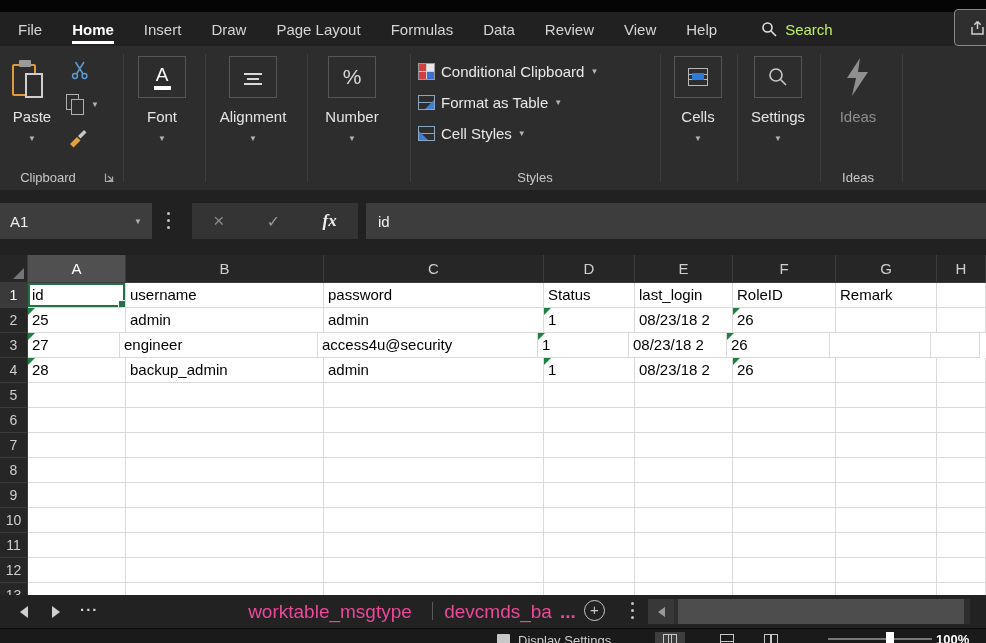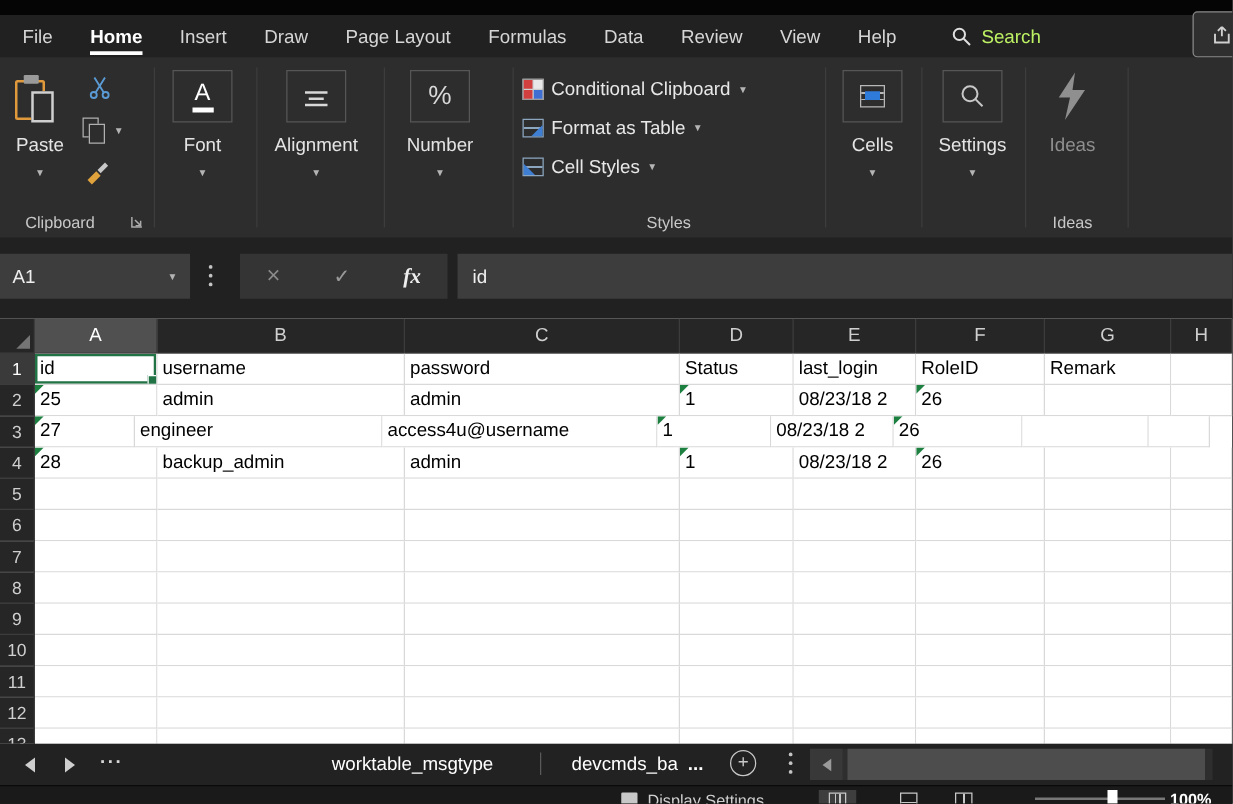--- a/index.html
+++ b/index.html
@@ -82,21 +82,21 @@
   .ghandle{position:absolute;right:-1px;bottom:-1px;width:6px;height:6px;background:#217346;border:1px solid #fff;z-index:3;}
   .gtri{position:absolute;left:0;top:0;width:0;height:0;border-top:7px solid #1d8040;border-right:7px solid transparent;}
 
   
   .tabbar{left:0;top:595px;width:986px;height:33px;background:#222;}
   .navtri{position:absolute;top:11px;width:0;height:0;border-top:6px solid transparent;border-bottom:6px solid transparent;}
   .tri-l{border-right:8px solid #cfcfcf;}
   .tri-r{border-left:8px solid #cfcfcf;}
   .tabellipsis{position:absolute;left:80px;top:2px;color:#d6d6d6;font-size:15px;font-weight:bold;letter-spacing:2px;}
   .tab-active{position:absolute;left:112px;top:0;width:116px;height:33px;background:#f2f2f2;border-bottom:3px solid #1e7145;box-sizing:border-box;display:flex;align-items:center;justify-content:center;color:#1e7145;font-weight:bold;font-size:15px;}
-  .tab{position:absolute;top:0;height:33px;display:flex;align-items:center;justify-content:center;color:#ffffff;font-size:15px;gap:8px;}
+  .tab{position:absolute;top:0;height:33px;display:flex;align-items:center;justify-content:center;color:#ec4899;font-size:19px;gap:8px;}
   .tabsep{position:absolute;left:432px;top:7px;width:1px;height:18px;background:#5a5a5a;}
   .addsheet{position:absolute;left:584px;top:5px;width:21px;height:21px;border:1.5px solid #c8c8c8;border-radius:50%;box-sizing:border-box;color:#c8c8c8;font-size:15px;line-height:17px;text-align:center;}
   .tabdots{position:absolute;left:631px;top:7px;}
   .tabdots i{display:block;width:3px;height:3px;border-radius:50%;background:#c4c4c4;margin-bottom:4px;}
   .hscroll{position:absolute;left:648px;top:4px;width:322px;height:25px;background:#2e2e2e;display:flex;}
   .hscroll .arrowbox{width:26px;height:25px;display:flex;align-items:center;justify-content:center;background:#383838;}
   .hscroll .arrowbox i{width:0;height:0;border-top:5px solid transparent;border-bottom:5px solid transparent;border-right:7px solid #9a9a9a;}
   .hthumb{margin-left:4px;width:286px;height:25px;background:#4d4d4d;}
 
   
@@ -331,23 +331,23 @@
         <div class="gcell" style="width: 198px;">admin</div>
         <div class="gcell" style="width: 220px;">admin</div>
         <div class="gcell" style="width: 91px;">1<span class="gtri"></span></div>
         <div class="gcell" style="width: 98px;">08/23/18 2</div>
         <div class="gcell" style="width: 103px;">26<span class="gtri"></span></div>
         <div class="gcell" style="width: 101px;"></div>
         <div class="gcell" style="width: 49px;"></div>
       </div>
       <div class="grow">
         <div class="grownum">3</div>
-        <div class="gcell" style="width: 80px;">27<span class="gtri"></span></div>
+        <div class="gcell" style="width: 92px;">27<span class="gtri"></span></div>
         <div class="gcell" style="width: 198px;">engineer</div>
-        <div class="gcell" style="width: 220px;">access4u@username</div>
+        <div class="gcell" style="width: 220px;">access4u@security</div>
         <div class="gcell" style="width: 91px;">1<span class="gtri"></span></div>
         <div class="gcell" style="width: 98px;">08/23/18 2</div>
         <div class="gcell" style="width: 103px;">26<span class="gtri"></span></div>
         <div class="gcell" style="width: 101px;"></div>
         <div class="gcell" style="width: 49px;"></div>
       </div>
       <div class="grow">
         <div class="grownum">4</div>
         <div class="gcell" style="width: 98px;">28<span class="gtri"></span></div>
         <div class="gcell" style="width: 198px;">backup_admin</div>

